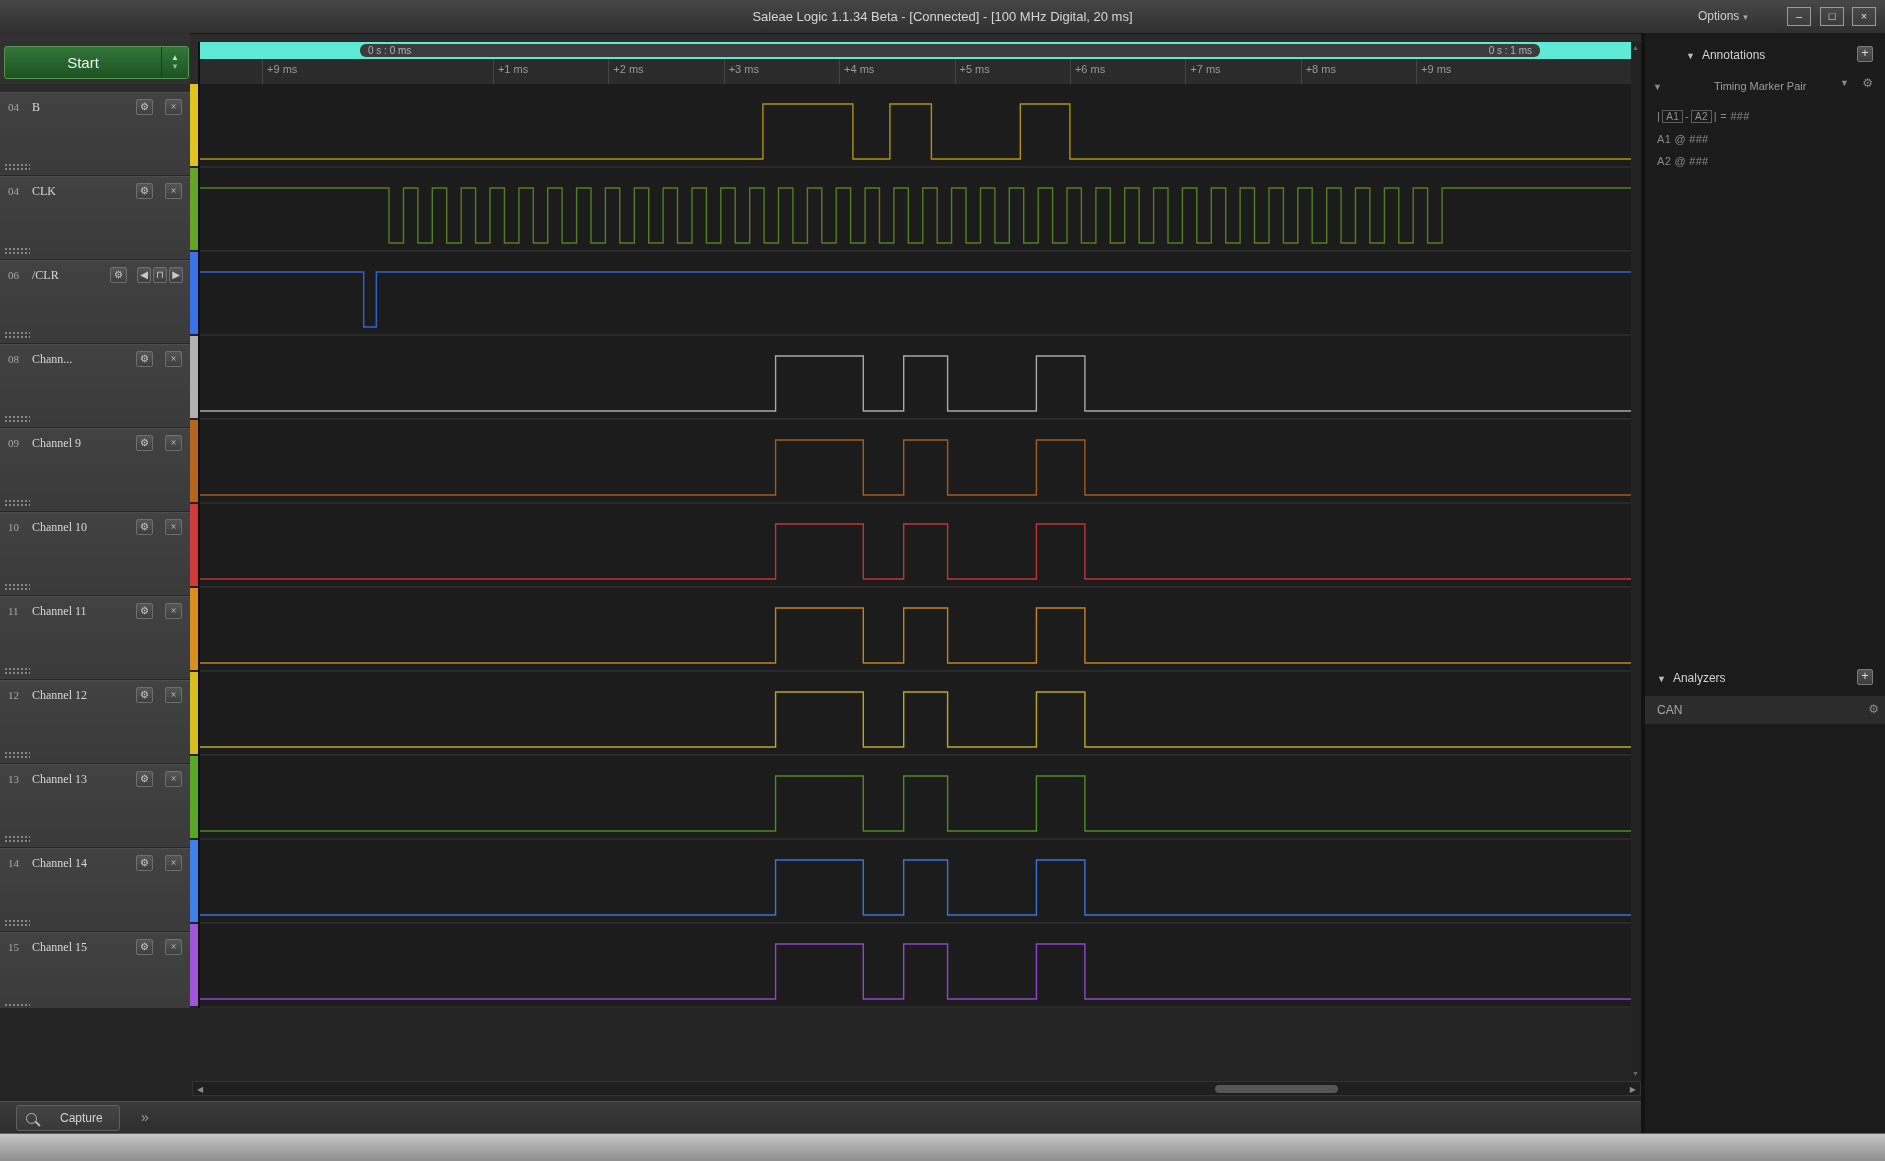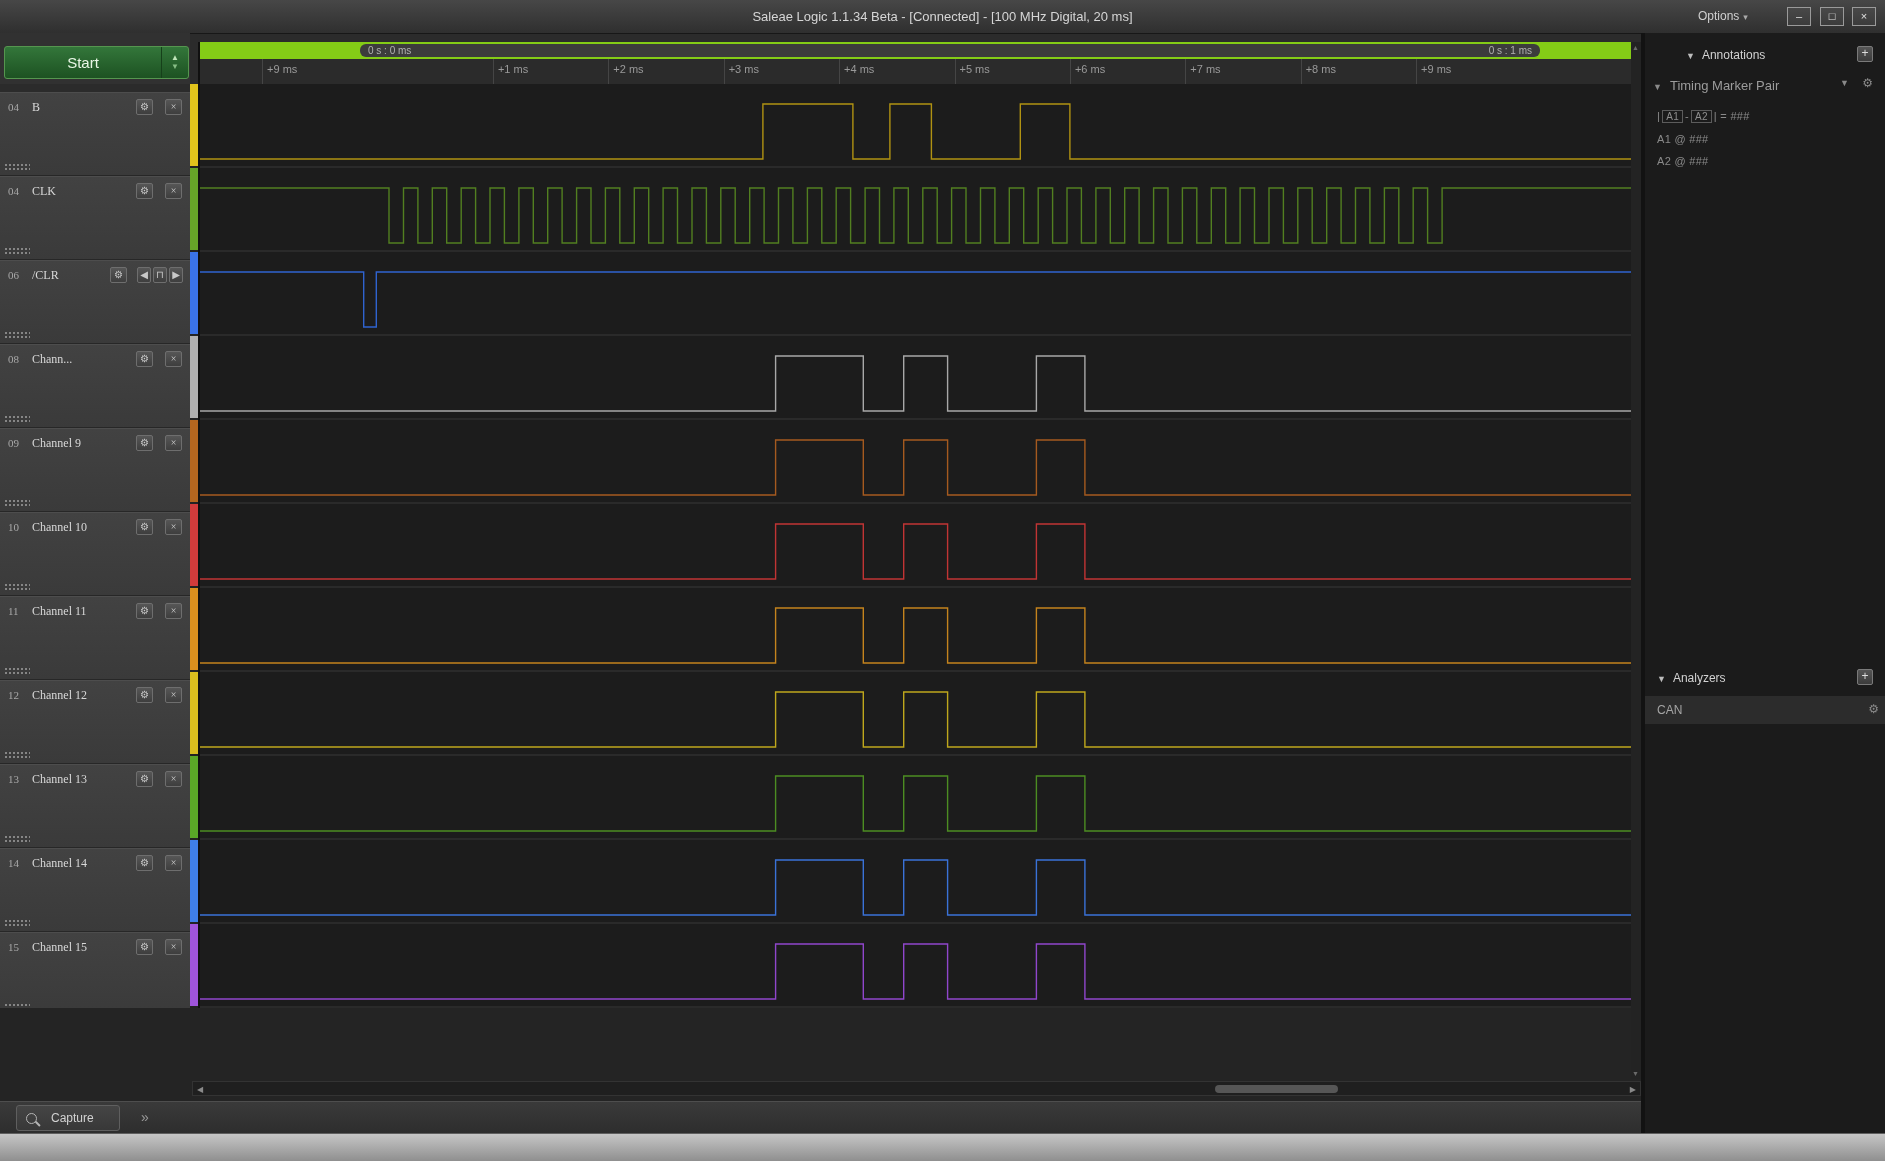--- a/index.html
+++ b/index.html
@@ -30,21 +30,21 @@
   .ch-num{position:absolute;left:8px;top:8px;font-size:11px;color:#a8a8a8;}
   .ch-name{position:absolute;left:32px;top:7px;font-size:12px;color:#d8d8d8;}
   .mini-btn{position:absolute;top:6px;width:17px;height:16px;box-sizing:border-box;border:1px solid #6e6e6e;
     border-radius:2px;background:linear-gradient(#565656,#3e3e3e);color:#c8c8c8;font-size:10px;line-height:14px;
     text-align:center;cursor:pointer;}
   .drag-dots{position:absolute;left:4px;bottom:4px;width:26px;height:8px;
     background-image:radial-gradient(circle,#868686 0.8px,transparent 1px);background-size:4px 4px;cursor:grab;}
   #strip-col{position:absolute;left:190px;top:84px;width:8px;}
   .strip{height:84px;box-sizing:border-box;border-bottom:2px solid #232323;}
   
-  #extent-row{position:absolute;left:198px;top:42px;width:1431px;height:17px;background:#84cc16;
+  #extent-row{position:absolute;left:198px;top:42px;width:1431px;height:17px;background:#5eead4;
     border-left:2px solid #101010;}
   #extent-bar{position:absolute;left:160px;top:2px;width:1180px;height:13px;border-radius:6px;background:#3c3c3c;
     display:flex;justify-content:space-between;padding:0 8px;box-sizing:border-box;
     font-size:10px;line-height:13px;color:#b2b2b2;}
   #tick-row{position:absolute;left:198px;top:59px;width:1431px;height:25px;background:#2b2b2b;
     border-left:2px solid #101010;border-bottom:1px solid #141414;overflow:hidden;text-align:right;}
   .tick-mark{position:absolute;top:0;width:1px;height:25px;background:#454545;}
   .tick-label{position:absolute;top:4px;font-size:11px;color:#9a9a9a;white-space:nowrap;}
   
   #wave-rows{position:absolute;left:198px;top:84px;width:1431px;border-left:2px solid #101010;}
@@ -59,38 +59,38 @@
   .scroll-arrow{position:absolute;top:2px;font-size:8px;line-height:11px;color:#8a8a8a;cursor:pointer;}
   #hs-left{left:4px;} #hs-right{right:4px;}
   #vscroll-col{position:absolute;left:1631px;top:42px;width:10px;height:1037px;background:#232323;}
   #vs-up{position:absolute;top:2px;left:1px;font-size:7px;color:#6a6a6a;cursor:pointer;}
   #vs-down{position:absolute;bottom:2px;left:1px;font-size:7px;color:#6a6a6a;cursor:pointer;}
   
   #bottom-bar{position:absolute;left:0;top:1101px;width:1641px;height:32px;
     background:linear-gradient(#3a3a3a,#2d2d2d);border-top:1px solid #4e4e4e;}
   #capture-tab{position:absolute;left:16px;top:3px;width:104px;height:26px;box-sizing:border-box;
     border:1px solid #5f5f5f;border-radius:3px;background:linear-gradient(#454545,#383838);
-    display:flex;align-items:center;gap:14px;padding-left:9px;cursor:pointer;}
+    display:flex;align-items:center;gap:23px;padding-left:9px;cursor:pointer;}
   #capture-tab .mag{width:9px;height:9px;border:1.5px solid #b5b5b5;border-radius:50%;position:relative;flex:0 0 auto;}
   #capture-tab .mag::after{content:'';position:absolute;width:6px;height:1.5px;background:#b5b5b5;
     transform:rotate(45deg);right:-5px;bottom:-2px;}
   #capture-label{font-size:12px;color:#d2d2d2;}
   #more-tabs{position:absolute;left:132px;top:3px;width:26px;height:26px;text-align:center;line-height:25px;
     color:#999;font-size:14px;cursor:pointer;}
   
   #right-panel{position:absolute;left:1641px;top:33px;width:244px;height:1100px;box-sizing:border-box;
     background:#1b1b1b;border-left:4px solid #121212;}
   .rp-collapse{font-size:9px;color:#bdbdbd;margin-right:7px;}
   .rp-header{position:absolute;left:12px;font-size:12px;color:#d2d2d2;}
   .rp-add{position:absolute;width:16px;height:16px;box-sizing:border-box;border:1px solid #7a7a7a;border-radius:2px;
     background:linear-gradient(#555,#3c3c3c);color:#ddd;font-size:12px;line-height:13px;text-align:center;cursor:pointer;}
   #annot-header{top:15px;margin-left:29px;} #annot-add{left:212px;top:13px;}
   #tm-row{position:absolute;left:8px;top:43px;width:228px;height:20px;}
   #tm-collapse{font-size:9px;color:#8a8a8a;margin-right:8px;}
-  #tm-title{font-size:13px;color:#9c9c9c;}
+  #tm-title{font-size:11px;color:#9c9c9c;margin-left:44px;}
   #tm-drop{position:absolute;right:32px;top:2px;font-size:9px;color:#8a8a8a;cursor:pointer;}
   #tm-gear{position:absolute;right:8px;top:0;font-size:12px;color:#8a8a8a;cursor:pointer;}
   .tm-line{position:absolute;left:12px;font-size:11px;color:#8a8a8a;letter-spacing:0.3px;}
   #tm-line1{top:77px;} #tm-line2{top:100px;} #tm-line3{top:122px;}
   .tm-box{display:inline-block;border:1px solid #5c5c5c;padding:0 3px;margin:0 2px;font-size:10px;color:#8f8f8f;}
   #analyzers-header{top:638px;} #analyzers-add{left:212px;top:636px;}
   #analyzer-row{position:absolute;left:0;top:663px;width:244px;height:28px;background:#2c2c2c;}
   #analyzer-name{position:absolute;left:12px;top:7px;font-size:12px;color:#a5a5a5;}
   #analyzer-gear{position:absolute;right:10px;top:6px;font-size:12px;color:#8a8a8a;cursor:pointer;}
   

